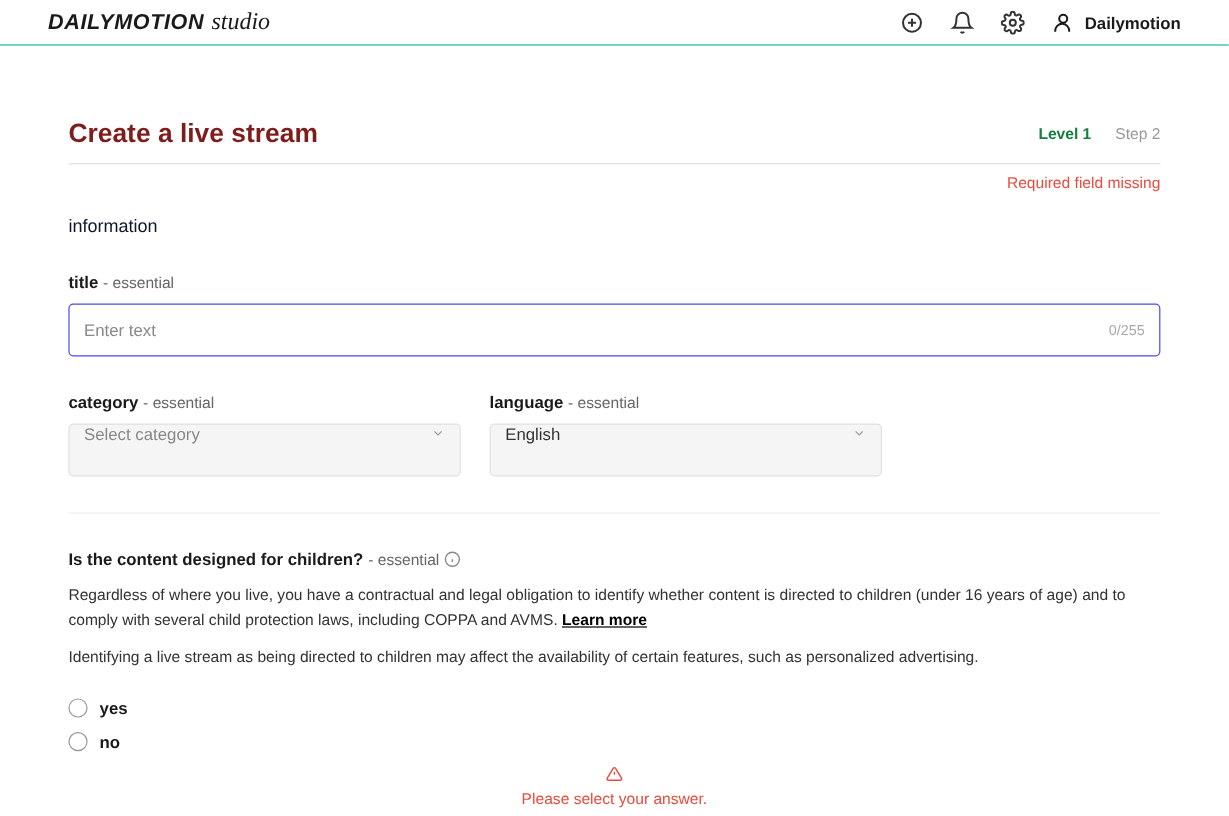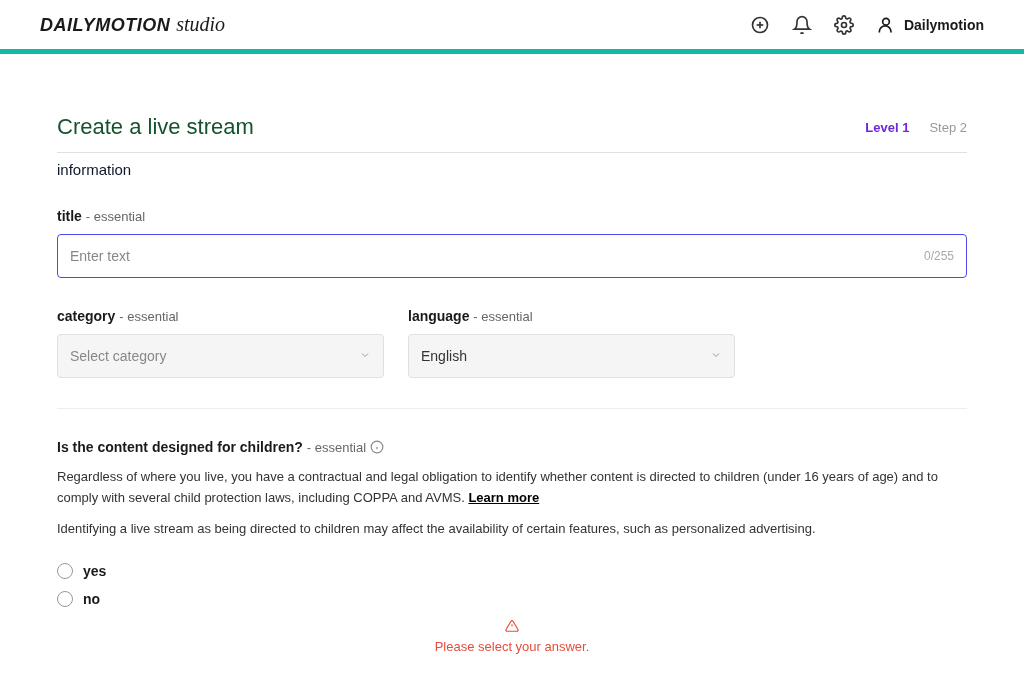--- a/index.html
+++ b/index.html
@@ -10,22 +10,22 @@
     body {
       font-family: -apple-system, BlinkMacSystemFont, "Segoe UI", Arial, sans-serif;
       background: #fff;
       color: #1a1a1a;
     }
     .header {
       display: flex;
       align-items: center;
       justify-content: space-between;
       padding: 0 40px;
-      height: 54px;
-      border-bottom: 5px solid #14b8a6;
+      height: 38px;
+      border-bottom: 1px solid #14b8a6;
     }
     .logo {
       display: flex;
       align-items: baseline;
       gap: 6px;
     }
     .logo-main {
       font-family: Arial, sans-serif;
       font-weight: 900;
       font-style: italic;
@@ -65,33 +65,33 @@
       padding: 60px 30px 40px 30px;
     }
     .title-row {
       display: flex;
       justify-content: space-between;
       align-items: center;
       margin-bottom: 12px;
     }
     .page-title {
       font-size: 22px;
-      font-weight: 400;
-      color: #14532d;
+      font-weight: 700;
+      color: #7f1d1d;
     }
     .steps {
       display: flex;
       gap: 20px;
       font-size: 13px;
     }
     .step {
       color: #999;
     }
     .step.active {
-      color: #6d28d9;
+      color: #15803d;
       font-weight: 600;
     }
     .divider {
       height: 1px;
       background: #e0e0e0;
       margin-bottom: 8px;
     }
     .error-banner {
       text-align: right;
       color: #e74c3c;
@@ -147,21 +147,20 @@
     }
     .col {
       width: 327px;
     }
     .select {
       border: 1px solid #e0e0e0;
       background: #f5f5f5;
       border-radius: 4px;
       height: 44px;
       display: flex;
-      align-items: center;
       justify-content: space-between;
       padding: 0 12px;
       font-size: 14px;
       color: #666;
       cursor: pointer;
     }
     .select .value {
       color: #333;
     }
     .select-placeholder {
@@ -271,20 +270,21 @@
   <div class="title-row">
     <h1 class="page-title">Create a live stream</h1>
     <div class="steps">
       <span class="step active">Level 1</span>
       <span class="step">Step 2</span>
     </div>
   </div>
 
   <div class="divider"></div>
 
+  <div class="error-banner">Required field missing</div>
 
   <div class="section-heading">information</div>
 
   <div class="field">
     <div class="field-label">
       <span>title</span>
       <span class="essential">- essential</span>
     </div>
     <div class="text-input-wrap">
       <input class="text-input" type="text" placeholder="Enter text" style="">

